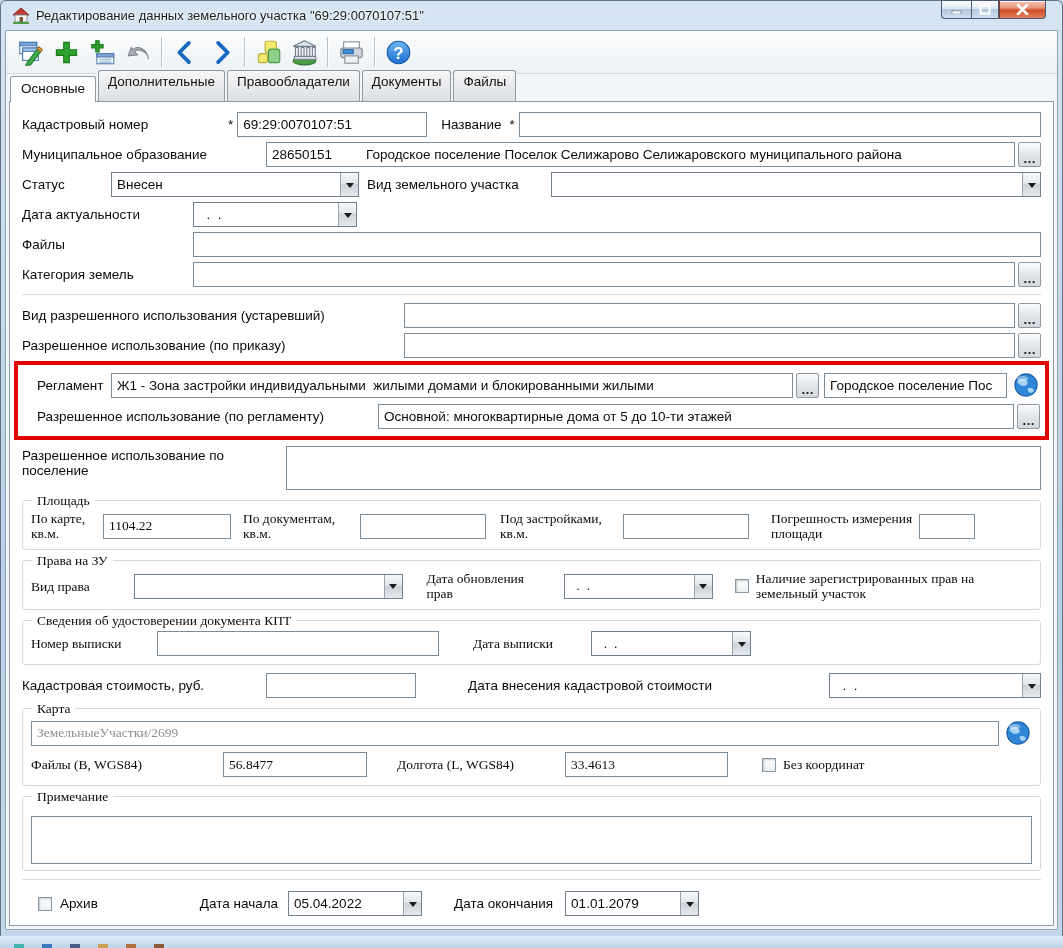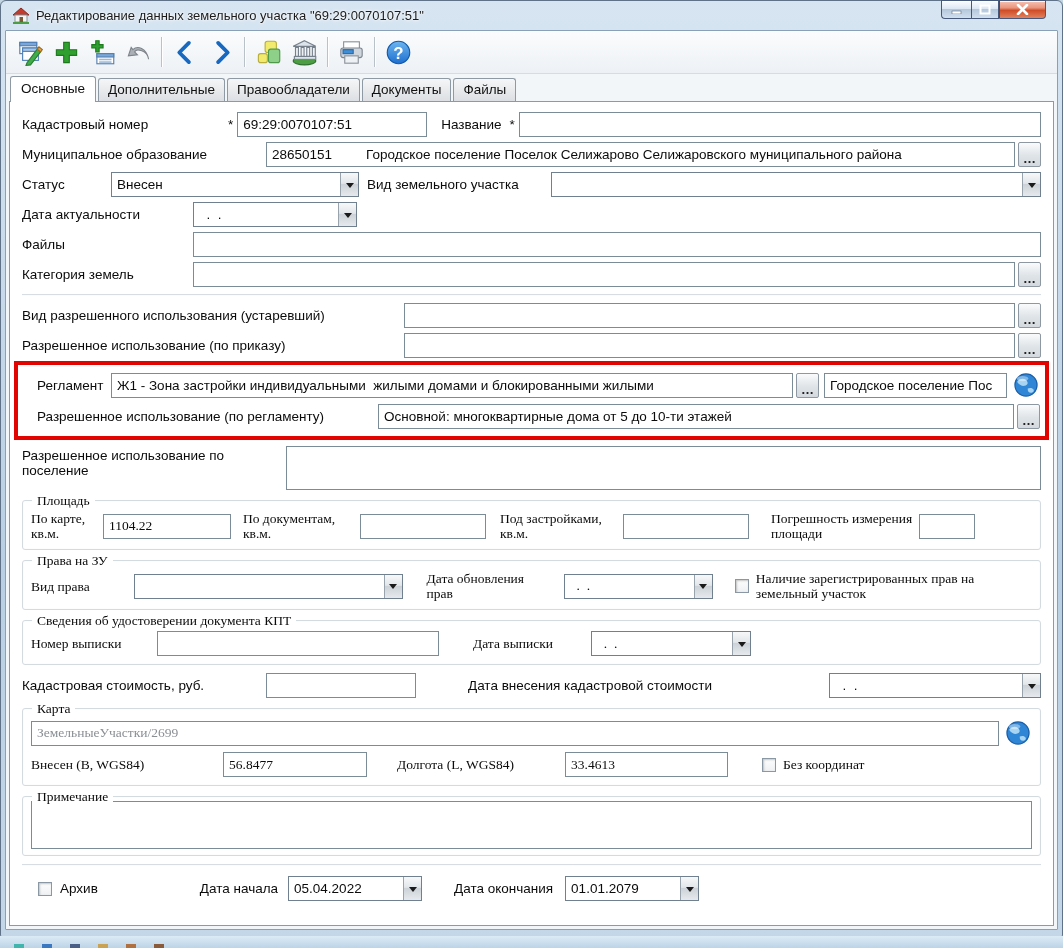--- a/index.html
+++ b/index.html
@@ -25,21 +25,21 @@
   .client { background:#f2f6f9; border:1px solid #8aa0b6; border-radius:1px; height:900px; display:flex; flex-direction:column; }
 
   
   .toolbar { height:43px; display:flex; align-items:center; padding:0 6px; background:linear-gradient(#fbfcfd,#edf1f5); border-bottom:1px solid #d6dce2; }
   .tool-btn { width:36px; height:36px; display:flex; align-items:center; justify-content:center; border:1px solid transparent; border-radius:3px; }
   .tool-btn svg { width:27px; height:27px; }
   .tsep { width:1px; height:30px; background:#b9c1c9; margin:0 5px; box-shadow:1px 0 0 #fff; }
 
   
   .tabstrip { display:flex; align-items:flex-end; padding:4px 4px 0 4px; height:27px; }
-  .tab { font-size:13.5px; padding:3px 9px 4px 9px; border:1px solid #8f99a3; border-bottom:none; border-radius:3px 3px 0 0;
+  .tab { font-size:13.5px; padding:3px 9px 12px 9px; border:1px solid #8f99a3; border-bottom:none; border-radius:3px 3px 0 0;
     background:linear-gradient(#f5f6f7,#dcdfe3); margin-right:2px; color:#111; position:relative; }
   .tab.active { background:#fff; padding:4px 10px 6px 10px; z-index:3; margin-bottom:-1px; }
 
   
   .page { flex:1; background:#fff; border:1px solid #8f99a3; margin:0 3px 3px 3px; padding:10px 12px 6px 12px; font-size:13.5px; color:#0b0b0b; position:relative; overflow:hidden; }
   .row { display:flex; align-items:center; margin-bottom:5px; }
   .lbl { white-space:normal; line-height:15px; }
   .req { margin:0 4px 0 8px; }
   .tb { border:1px solid #7c8b98; background:#fff; height:25px; display:flex; align-items:center; padding:0 5px; overflow:hidden; }
   .tb span { white-space:pre; overflow:hidden; }
@@ -374,34 +374,34 @@
           <span class="icon-globe">
             <svg viewBox="0 0 24 24" width="28" height="28">
               <circle cx="12" cy="12" r="9.5" fill="#2f86d6" stroke="#1a5fa8"></circle>
               <path d="M4.5 9 C7.5 5.5,12 6.5,13 9 C15 12,10 13.5,8 12.5 C6 11.5,4.5 10,4.5 9Z" fill="#a6d4f2"></path>
               <path d="M13.5 15 C16.5 13.5,19.5 15.5,18.5 17.5 C16.5 19.8,13 18.5,13.5 15Z" fill="#a6d4f2"></path>
               <ellipse cx="9" cy="6.5" rx="5" ry="2.2" fill="#fff" opacity=".4"></ellipse>
             </svg>
           </span>
         </div>
         <div class="row" style="margin-bottom:2px">
-          <span class="lbl" style="width:192px">Внесен (B, WGS84)</span>
+          <span class="lbl" style="width:192px">Файлы (B, WGS84)</span>
           <div class="tb num" style="width:144px">
               <span>56.8477</span>
             </div>
           <span class="lbl" style="width:168px;margin-left:30px">Долгота (L, WGS84)</span>
           <div class="tb num" style="width:163px">
               <span>33.4613</span>
             </div>
           <span class="chk" style="margin-left:34px"></span>
           <span class="lbl" style="margin-left:7px">Без координат</span>
         </div>
       </div>
 
-      <div class="group" style="padding-top:4px">
+      <div class="group" style="padding-top:19px">
         <span class="legend">Примечание</span>
         <div class="ta" style="height:48px"><span></span></div>
       </div>
 
       <div class="hsep"></div>
 
       <div class="row" style="margin-top:10px">
         <span class="chk" style="margin-left:16px"></span>
         <span class="lbl" style="margin-left:8px">Архив</span>
         <span class="lbl" style="margin-left:102px">Дата начала</span>

